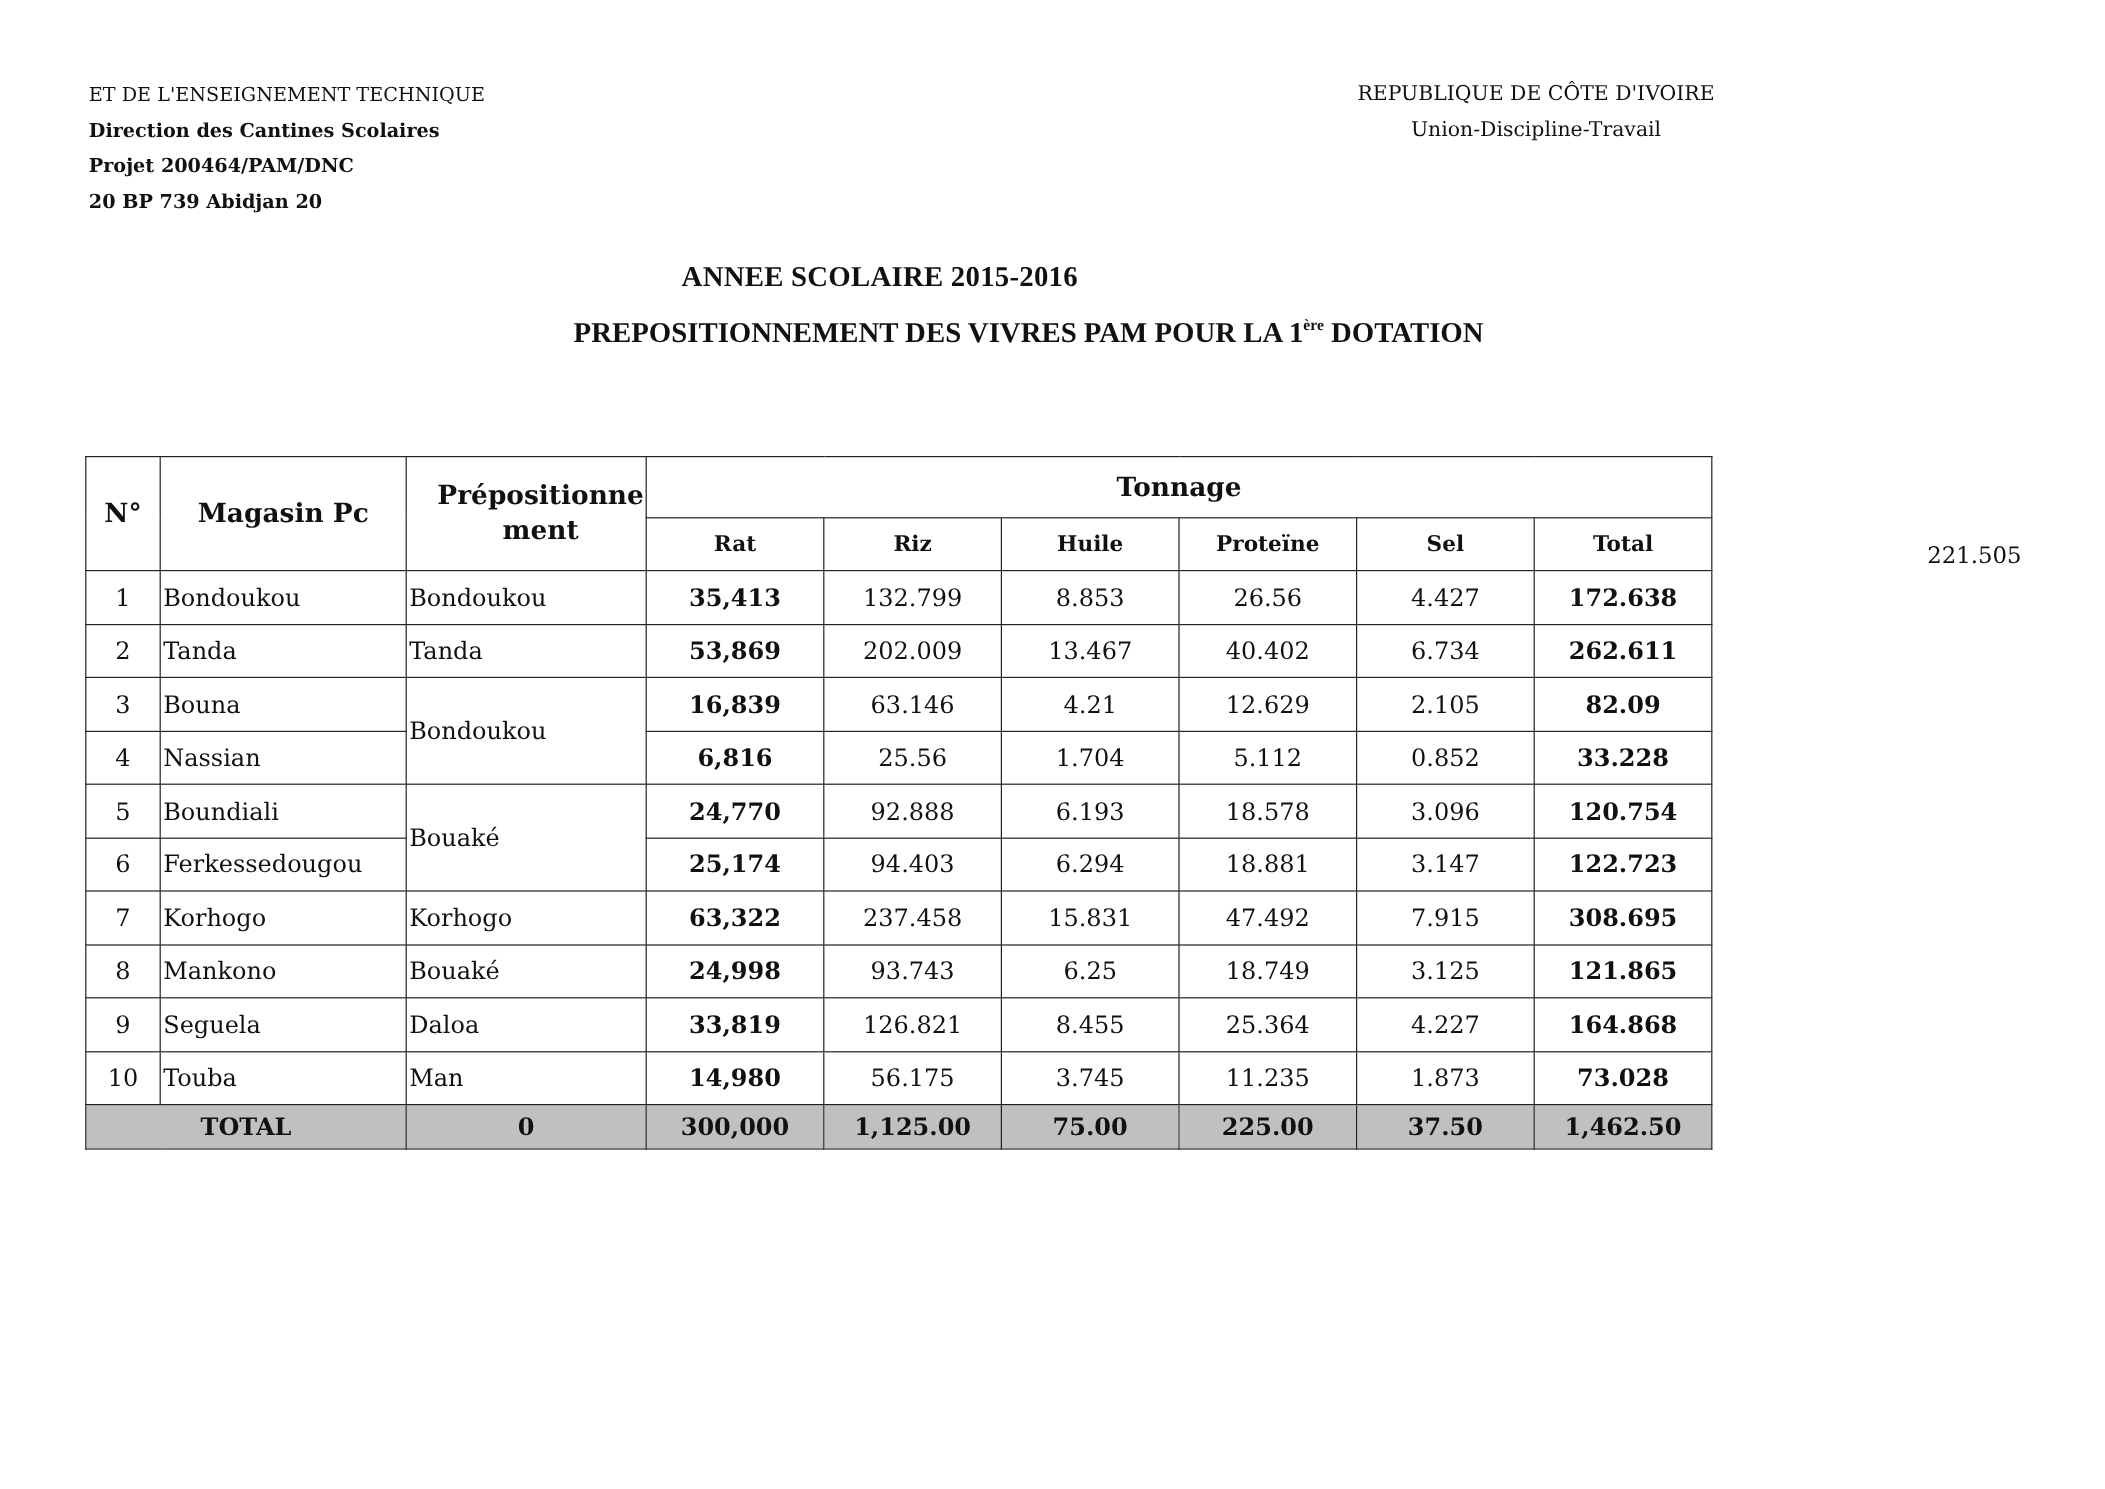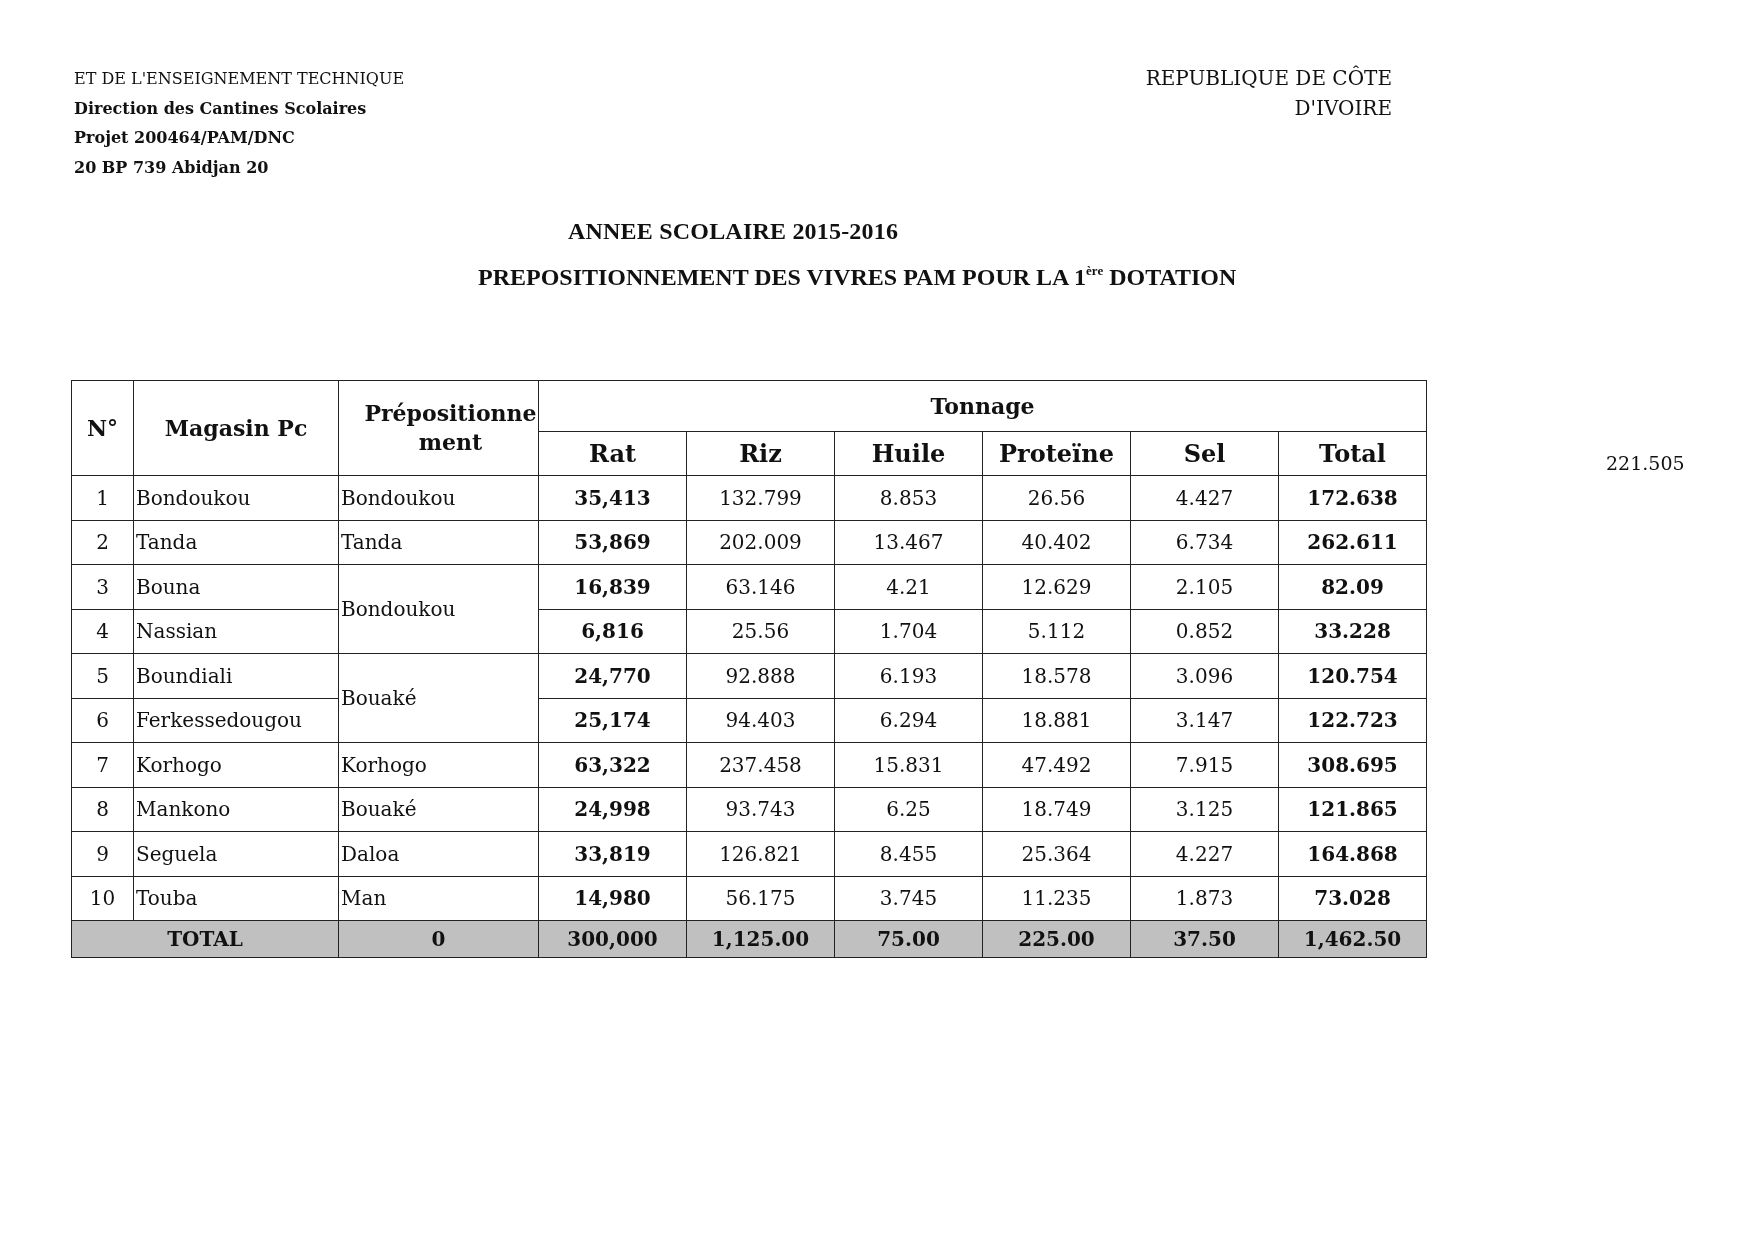--- a/index.html
+++ b/index.html
@@ -1,30 +1,30 @@
 <!DOCTYPE html>
 <html><head>
 <meta charset="utf-8">
 <style>
   html, body { margin: 0; padding: 0; background: #ffffff; }
   body { width: 1754px; height: 1241px; position: relative; overflow: hidden;
          font-family: "DejaVu Serif", "Liberation Serif", serif; color: #111; }
   .hdr-left { position: absolute; left: 74px; top: 64px; font-size: 16px; line-height: 29.5px; }
   .hdr-left .b { font-weight: bold; }
-  .hdr-right { position: absolute; left: 1092px; top: 64px; width: 300px; text-align: right; font-size: 20px; line-height: 29.5px; }
+  .hdr-right { position: absolute; left: 1130px; top: 64px; width: 300px; text-align: center; font-size: 17px; line-height: 29.5px; }
   .t1 { position: absolute; left: 568px; top: 218px; font-size: 24px; font-weight: bold; font-family: "Liberation Serif", serif; letter-spacing: 0.2px; }
   .t2 { position: absolute; left: 478px; top: 263px; font-size: 24px; font-weight: bold; font-family: "Liberation Serif", serif; text-align: right; }
   .t2 sup { font-size: 13px; vertical-align: 10px; }
   .stray { position: absolute; left: 1606px; top: 452px; font-size: 19px; }
   table { position: absolute; left: 71px; top: 380px; border-collapse: collapse; table-layout: fixed; width: 1355px; }
   td, th { border: 1.8px solid #222; padding: 0; font-size: 20px; overflow: hidden; white-space: nowrap; }
   th { font-weight: bold; }
   .h1 { height: 51px; }
   .h2 { height: 44px; }
-  .h2 th { font-size: 24px; }
+  .h2 th { font-size: 18px; }
   .h2 th.norm { font-weight: bold; }
   .big { font-size: 22px; }
   tr.dr td { height: 43.5px; }
   .c { text-align: center; }
   .l { text-align: left; padding-left: 2px; }
   .bold { font-weight: bold; }
   tr.total td { background: #c0c0c0; font-weight: bold; height: 36px; }
   .wrap { white-space: normal; line-height: 29px; }
 </style>
 </head>
@@ -32,20 +32,21 @@
 
 <div class="hdr-left">
   <div>ET DE L'ENSEIGNEMENT TECHNIQUE</div>
   <div class="b">Direction des Cantines Scolaires</div>
   <div class="b">Projet 200464/PAM/DNC</div>
   <div class="b">20 BP 739 Abidjan 20</div>
 </div>
 
 <div class="hdr-right">
   <div>REPUBLIQUE DE CÔTE D'IVOIRE</div>
+  <div>Union-Discipline-Travail</div>
 </div>
 
 <div class="t1">ANNEE SCOLAIRE 2015-2016</div>
 <div class="t2"><span>PREPOSITIONNEMENT DES VIVRES PAM POUR LA 1</span><sup>ère</sup><span> DOTATION</span></div>
 
 <div class="stray">221.505</div>
 
 <table>
   <colgroup>
     <col style="width:62px">

